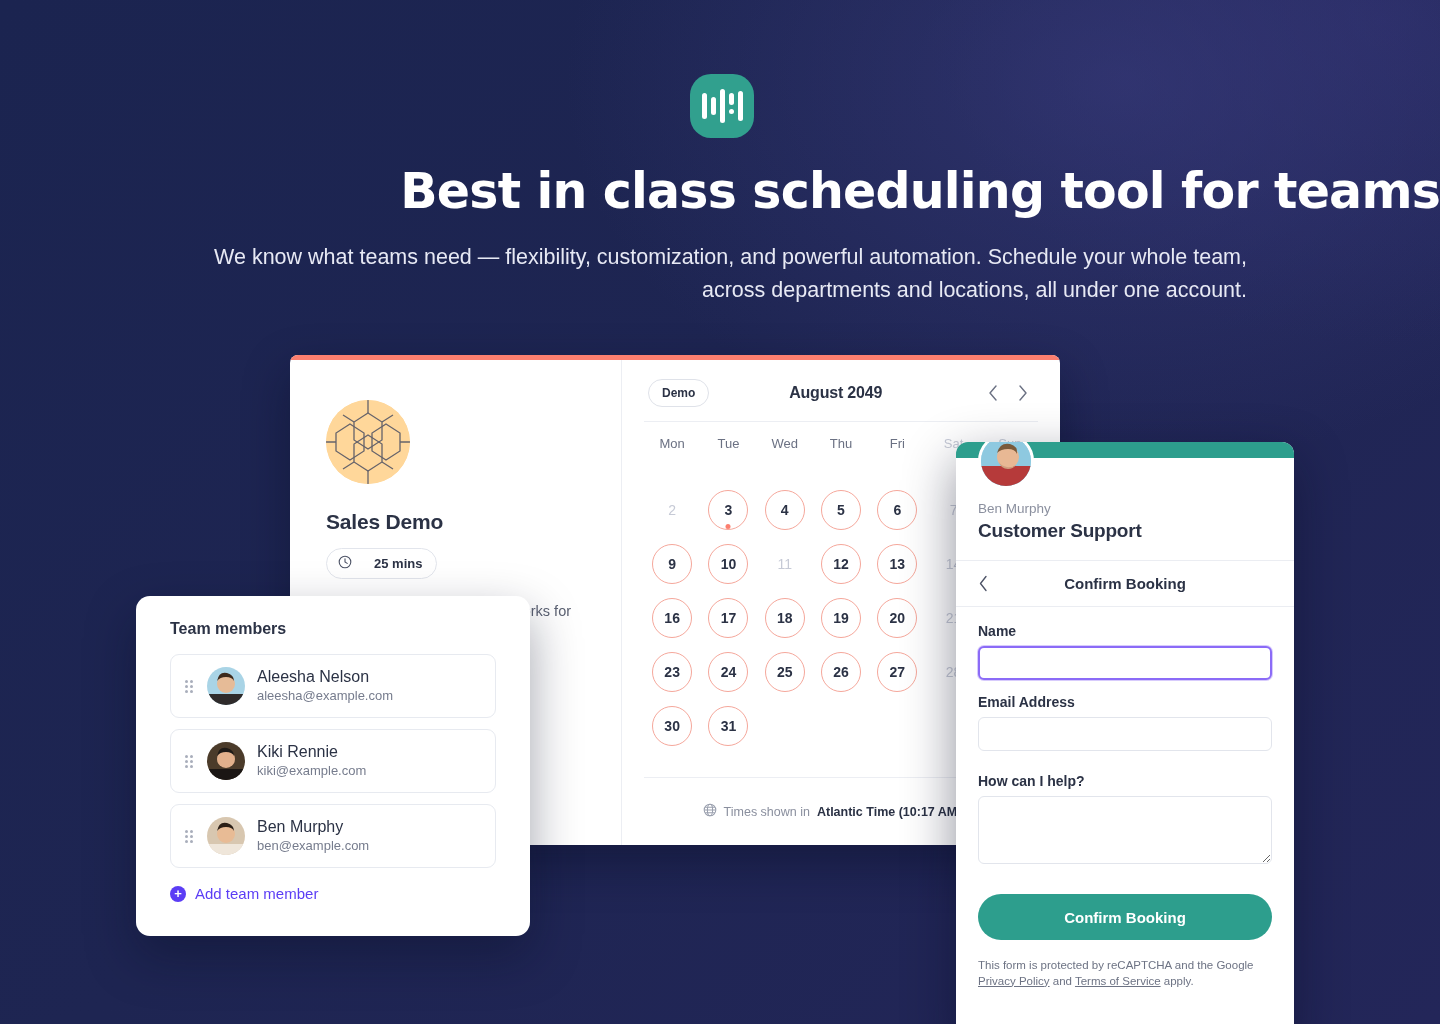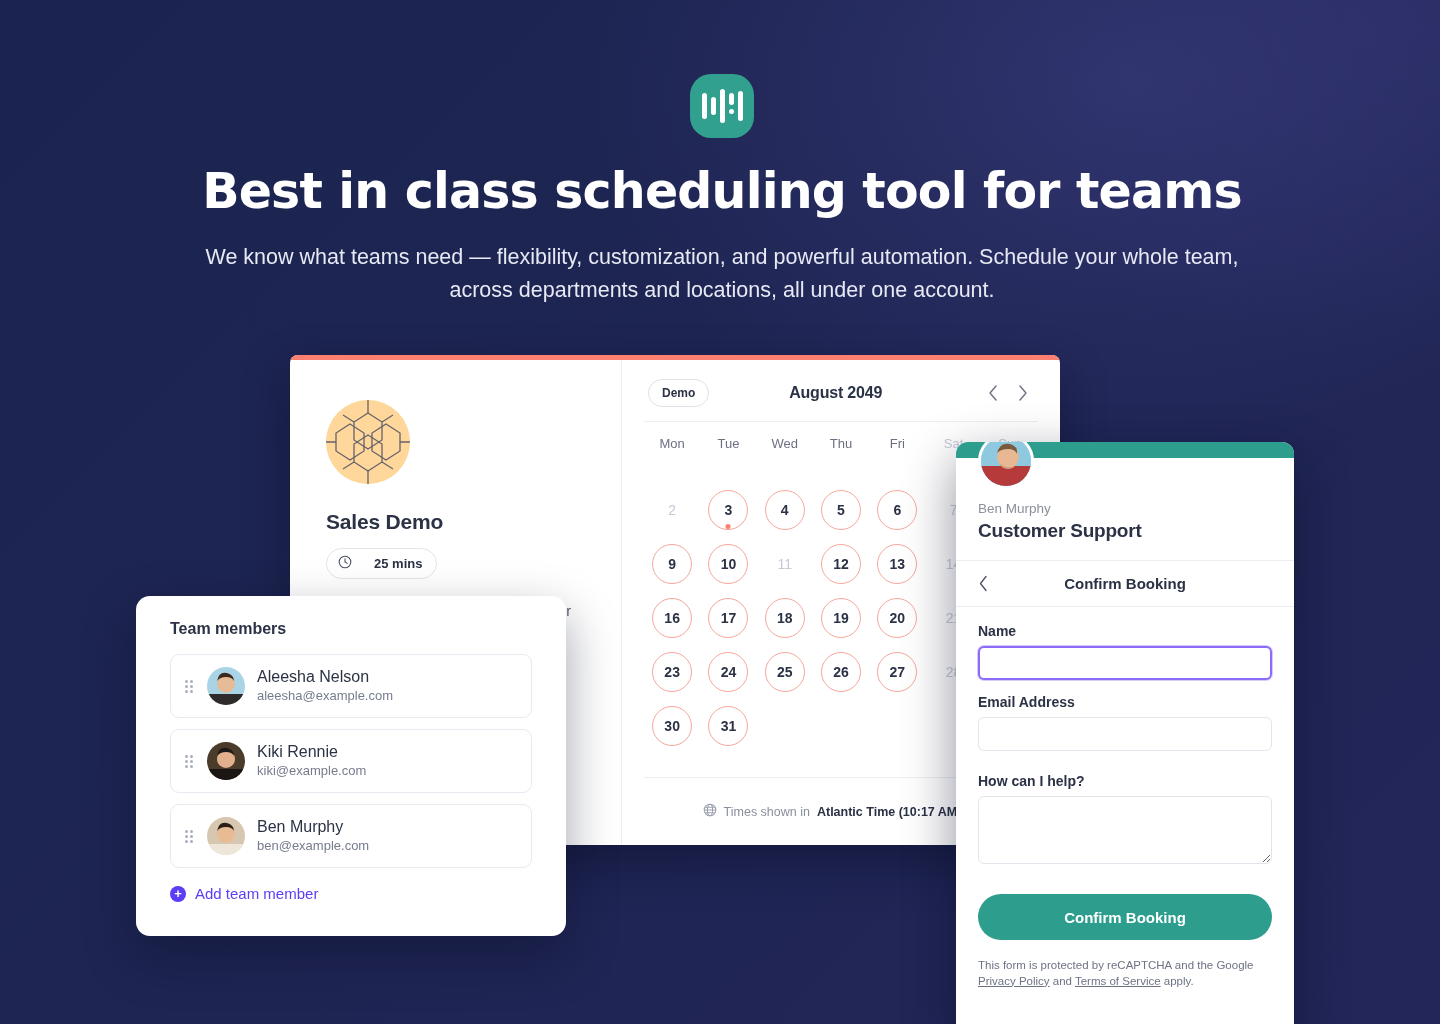--- a/index.html
+++ b/index.html
@@ -23,21 +23,21 @@
     background:
       radial-gradient(900px 620px at 78% 8%, rgba(60,62,130,0.55) 0%, rgba(60,62,130,0.0) 62%),
       radial-gradient(760px 540px at 96% 2%, rgba(48,48,112,0.55) 0%, rgba(48,48,112,0.0) 60%),
       linear-gradient(135deg, #1b2450 0%, #1e2552 45%, #232659 100%);
   }
 
   
   .hero {
     position: absolute;
     left: 4px; right: 0; top: 0;
-    text-align: center;
+    text-align: right;
     z-index: 2;
   }
   .logo {
     width: 64px; height: 64px;
     margin: 74px auto 0;
     border-radius: 21px;
     background: #31a08e;
     display: flex;
     align-items: center;
     justify-content: center;
@@ -244,21 +244,21 @@
     color: #8a8f9e;
   }
   .cal-foot .tz {
     font-weight: 700;
     color: #2b3245;
   }
 
   
   #team-card {
     left: 136px; top: 596px;
-    width: 430px; height: 340px;
+    width: 394px; height: 340px;
     border-radius: 14px;
     padding: 24px 34px 0 34px;
     box-shadow: 0 20px 50px rgba(8,12,36,0.38);
     z-index: 5;
   }
   .team-title {
     font-size: 16px;
     font-weight: 700;
     color: #2b3245;
     margin-bottom: 16px;

